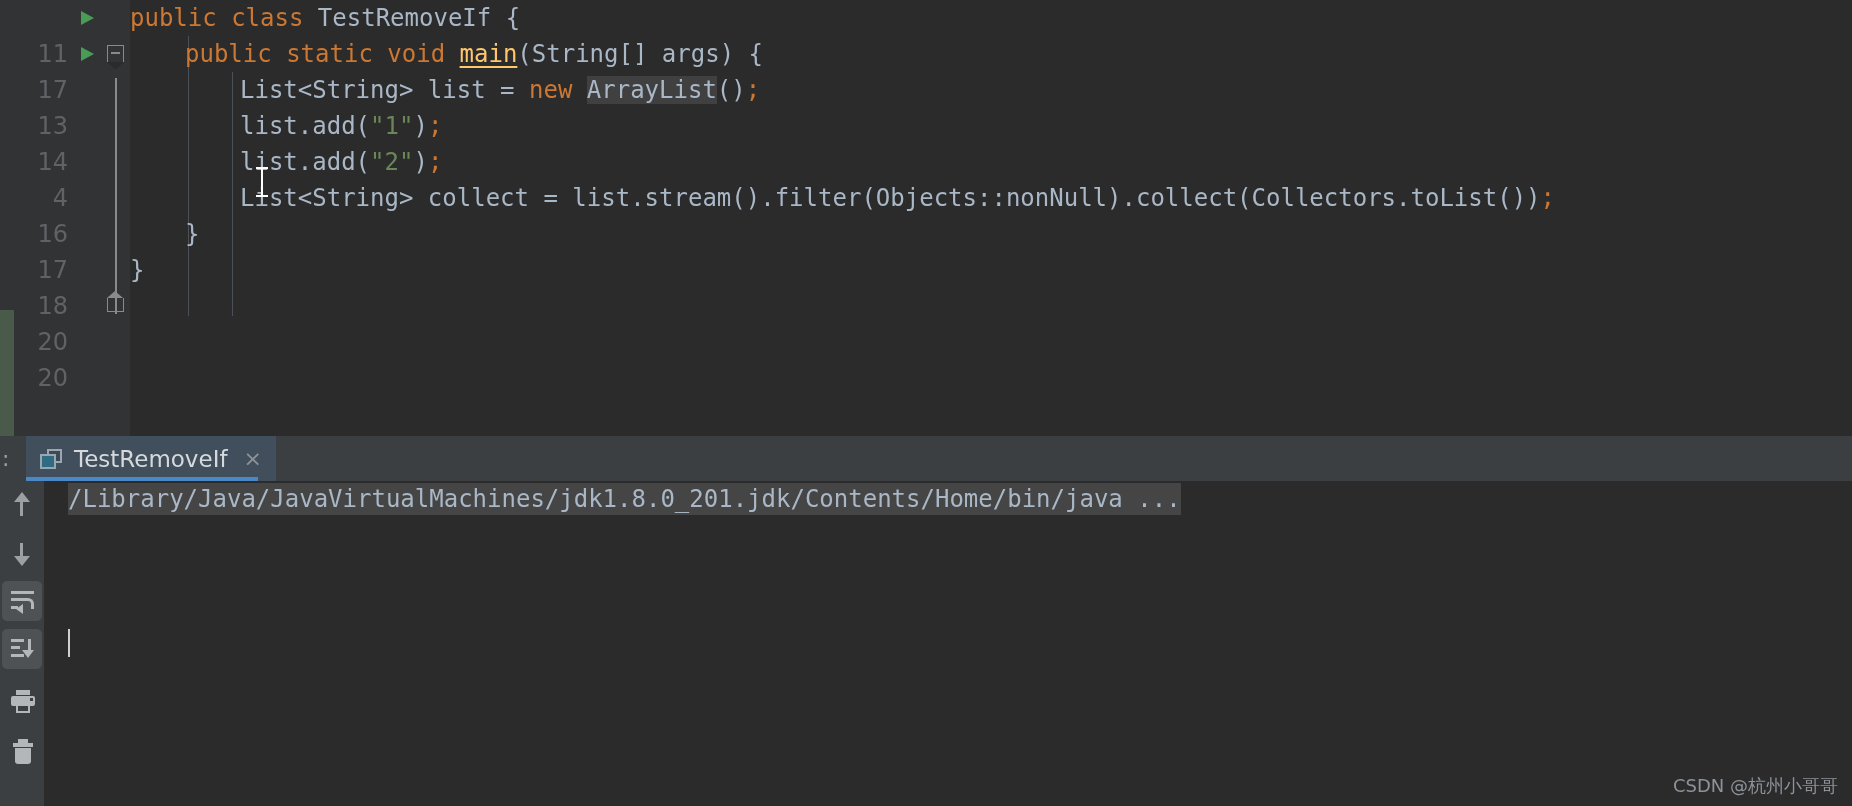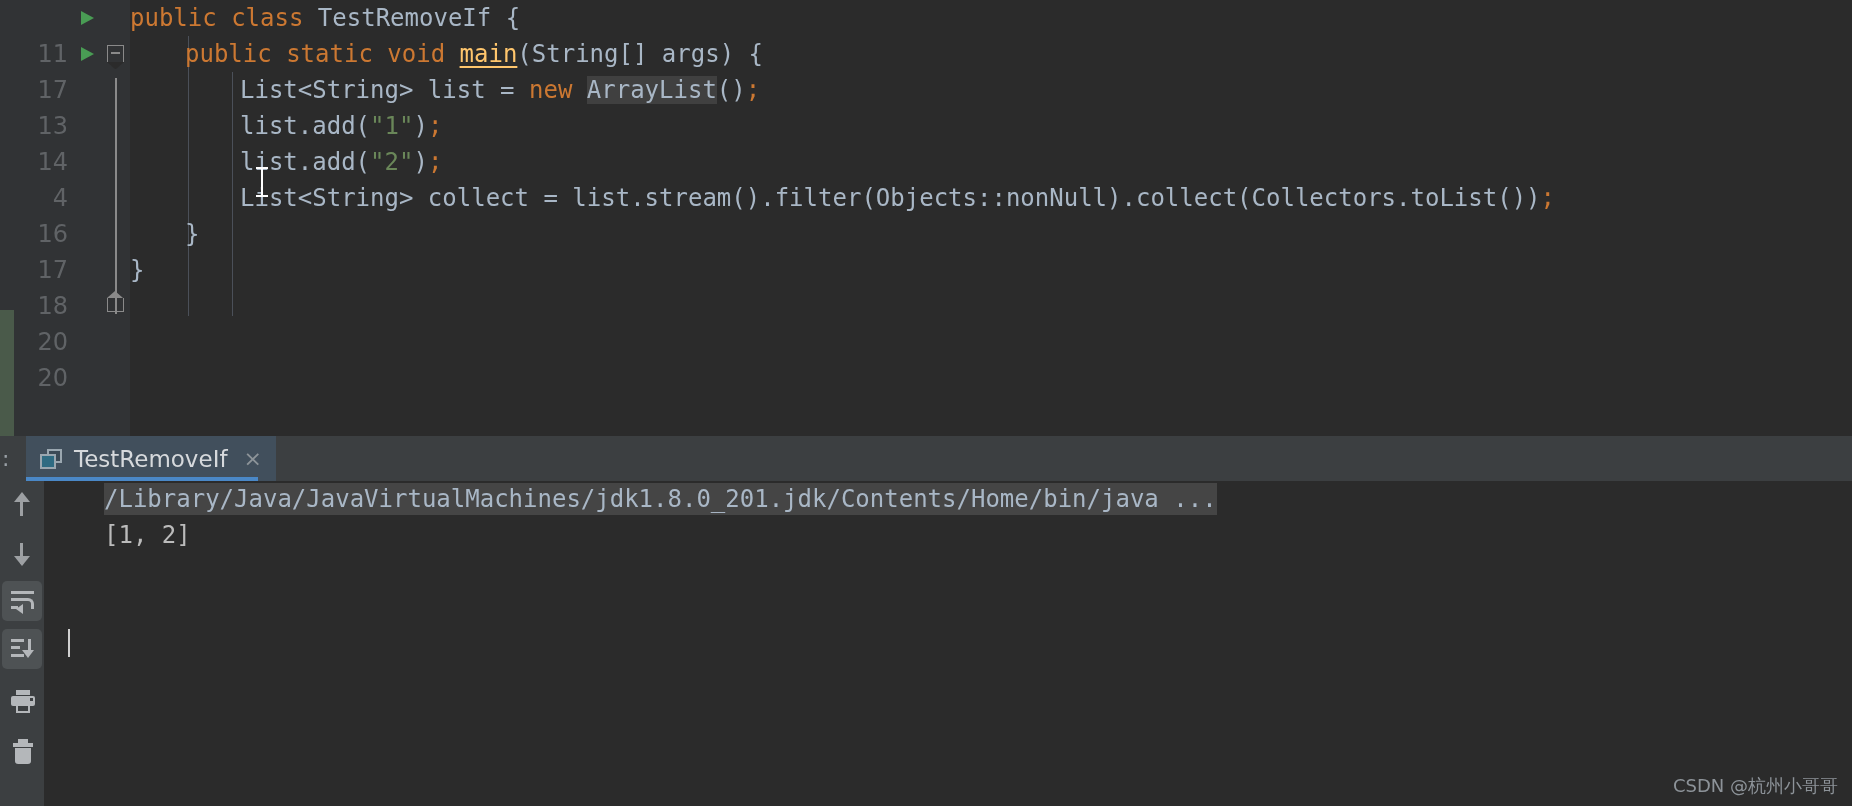--- a/index.html
+++ b/index.html
@@ -405,21 +405,20 @@
     background: #b4b7ba;
     border-radius: 0 0 3px 3px;
   }
 
   
   .console-body {
     position: absolute;
     left: 44px; top: 45px;
     right: 0; bottom: 0;
     background: #2b2b2b;
-    padding-left: 36px;
   }
   .cline {
     height: 36px;
     line-height: 36px;
     white-space: pre;
     font-size: 24px;
     color: #bbbbbb;
     padding-left: 24px;
   }
   .cline.cmd {
@@ -589,21 +588,20 @@
         <span class="trash-icon">
           <span class="tr-lid"></span>
           <span class="tr-bar"></span>
           <span class="tr-body"></span>
         </span>
       </div>
     </div>
 
     <div class="console-body">
       <div class="cline cmd"><span class="cmd-hl">/Library/Java/JavaVirtualMachines/jdk1.8.0_201.jdk/Contents/Home/bin/java ...</span></div>
-      <div class="cline">[1, 2]</div>
       <div class="cline"></div>
       <div class="console-caret" style="top:148px;"></div>
     </div>
 
     <div class="watermark">CSDN @杭州小哥哥</div>
   </div>
 
 </div>
 
 </body></html>

